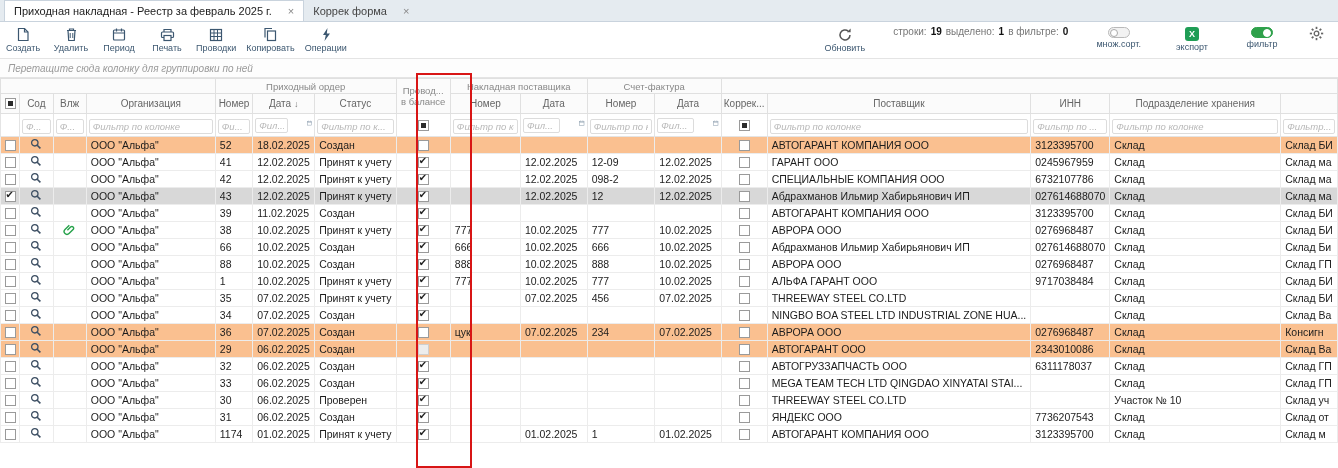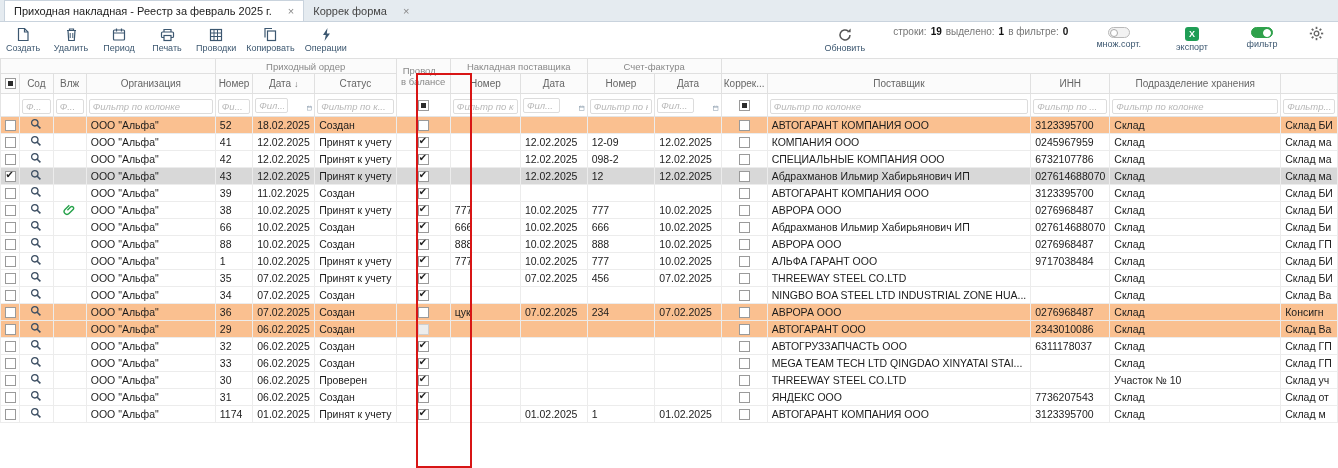--- a/index.html
+++ b/index.html
@@ -47,21 +47,21 @@
           font-weight:normal;text-align:center;padding:0 2px}
   .balh{font-size:9.5px;line-height:1.2;color:#777;vertical-align:middle;background:#fbfbfb}
   .cols th{height:20px;border:1px solid #e0e0e0;background:#fbfbfb;font-size:10px;color:#666;
            font-weight:normal;text-align:center;padding:0 2px}
   .sort{font-size:9px;color:#777}
   .flt-row td{height:22px;border:1px solid #e4e4e4;background:#fff;padding:2px;text-align:center;
            vertical-align:middle}
   .flt{width:100%;height:15px;border:1px solid #dcdcdc;border-radius:2px;font-family:inherit;
        font-size:9.5px;padding:0 3px;color:#444;min-width:0}
   .flt::placeholder{color:#b8b8b8;font-style:italic}
-  .fw{display:flex;align-items:flex-end;gap:19px}
+  .fw{display:flex;align-items:flex-start;gap:19px}
   tbody td{height:17px;border:1px solid #ececec;font-size:10.5px;color:#1c1c1c;padding:0 4px;
            background:#fff;vertical-align:middle}
   tbody td.c{text-align:center;padding:0}
   tr.orange td{background:#fac090}
   tr.selected td{background:#d8d8d8}
   .cb{display:inline-block;width:11px;height:11px;border:1px solid #9a9a9a;background:#fff;
       position:relative;vertical-align:middle}
   .cb.checked::after{content:"✔";position:absolute;left:0;top:-3px;font-size:10px;color:#222}
   .cb.ind::after{content:"";position:absolute;left:2px;top:2px;right:2px;bottom:2px;background:#2b2b2b}
   .cb.disabled{background:#ededed;border-color:#cfcfcf}
@@ -195,20 +195,21 @@
               <line x1="2.8" y1="2.8" x2="4.4" y2="4.4"></line>
               <line x1="10.6" y1="10.6" x2="12.2" y2="12.2"></line>
               <line x1="2.8" y1="12.2" x2="4.4" y2="10.6"></line>
               <line x1="10.6" y1="4.4" x2="12.2" y2="2.8"></line>
             </g>
           </svg>
         </span>
     </div>
   </div>
 
+  <div class="hint">Перетащите сюда колонку для группировки по ней</div>
 
   <table id="grid">
       <colgroup>
         <col style="width:20px">
         <col style="width:37px">
         <col style="width:36px">
         <col style="width:146px">
         <col style="width:38px">
         <col style="width:62px">
         <col style="width:77px">
@@ -333,21 +334,21 @@
           <td class="">ООО "Альфа"</td>
           <td class="">41</td>
           <td class="">12.02.2025</td>
           <td class="">Принят к учету</td>
           <td class="c"><span class="cb checked"></span></td>
           <td class=""></td>
           <td class="">12.02.2025</td>
           <td class="">12-09</td>
           <td class="">12.02.2025</td>
           <td class="c"><span class="cb unchecked"></span></td>
-          <td class="">КОМПАНИЯ ООО</td>
+          <td class="">ГАРАНТ ООО</td>
           <td class="">0245967959</td>
           <td class="">Склад</td>
           <td class="">Склад ма</td>
         </tr>
         <tr class="">
           <td class="c"><span class="cb unchecked"></span></td>
           <td class="c"><span><svg width="12" height="12" viewBox="0 0 12 12">
                 <circle cx="4.8" cy="4.8" r="3.2" fill="none" stroke="#3d4f63" stroke-width="1.3"></circle>
                 <line x1="7.2" y1="7.2" x2="10.4" y2="10.4" stroke="#3d4f63" stroke-width="1.6"></line>
               </svg></span></td>

